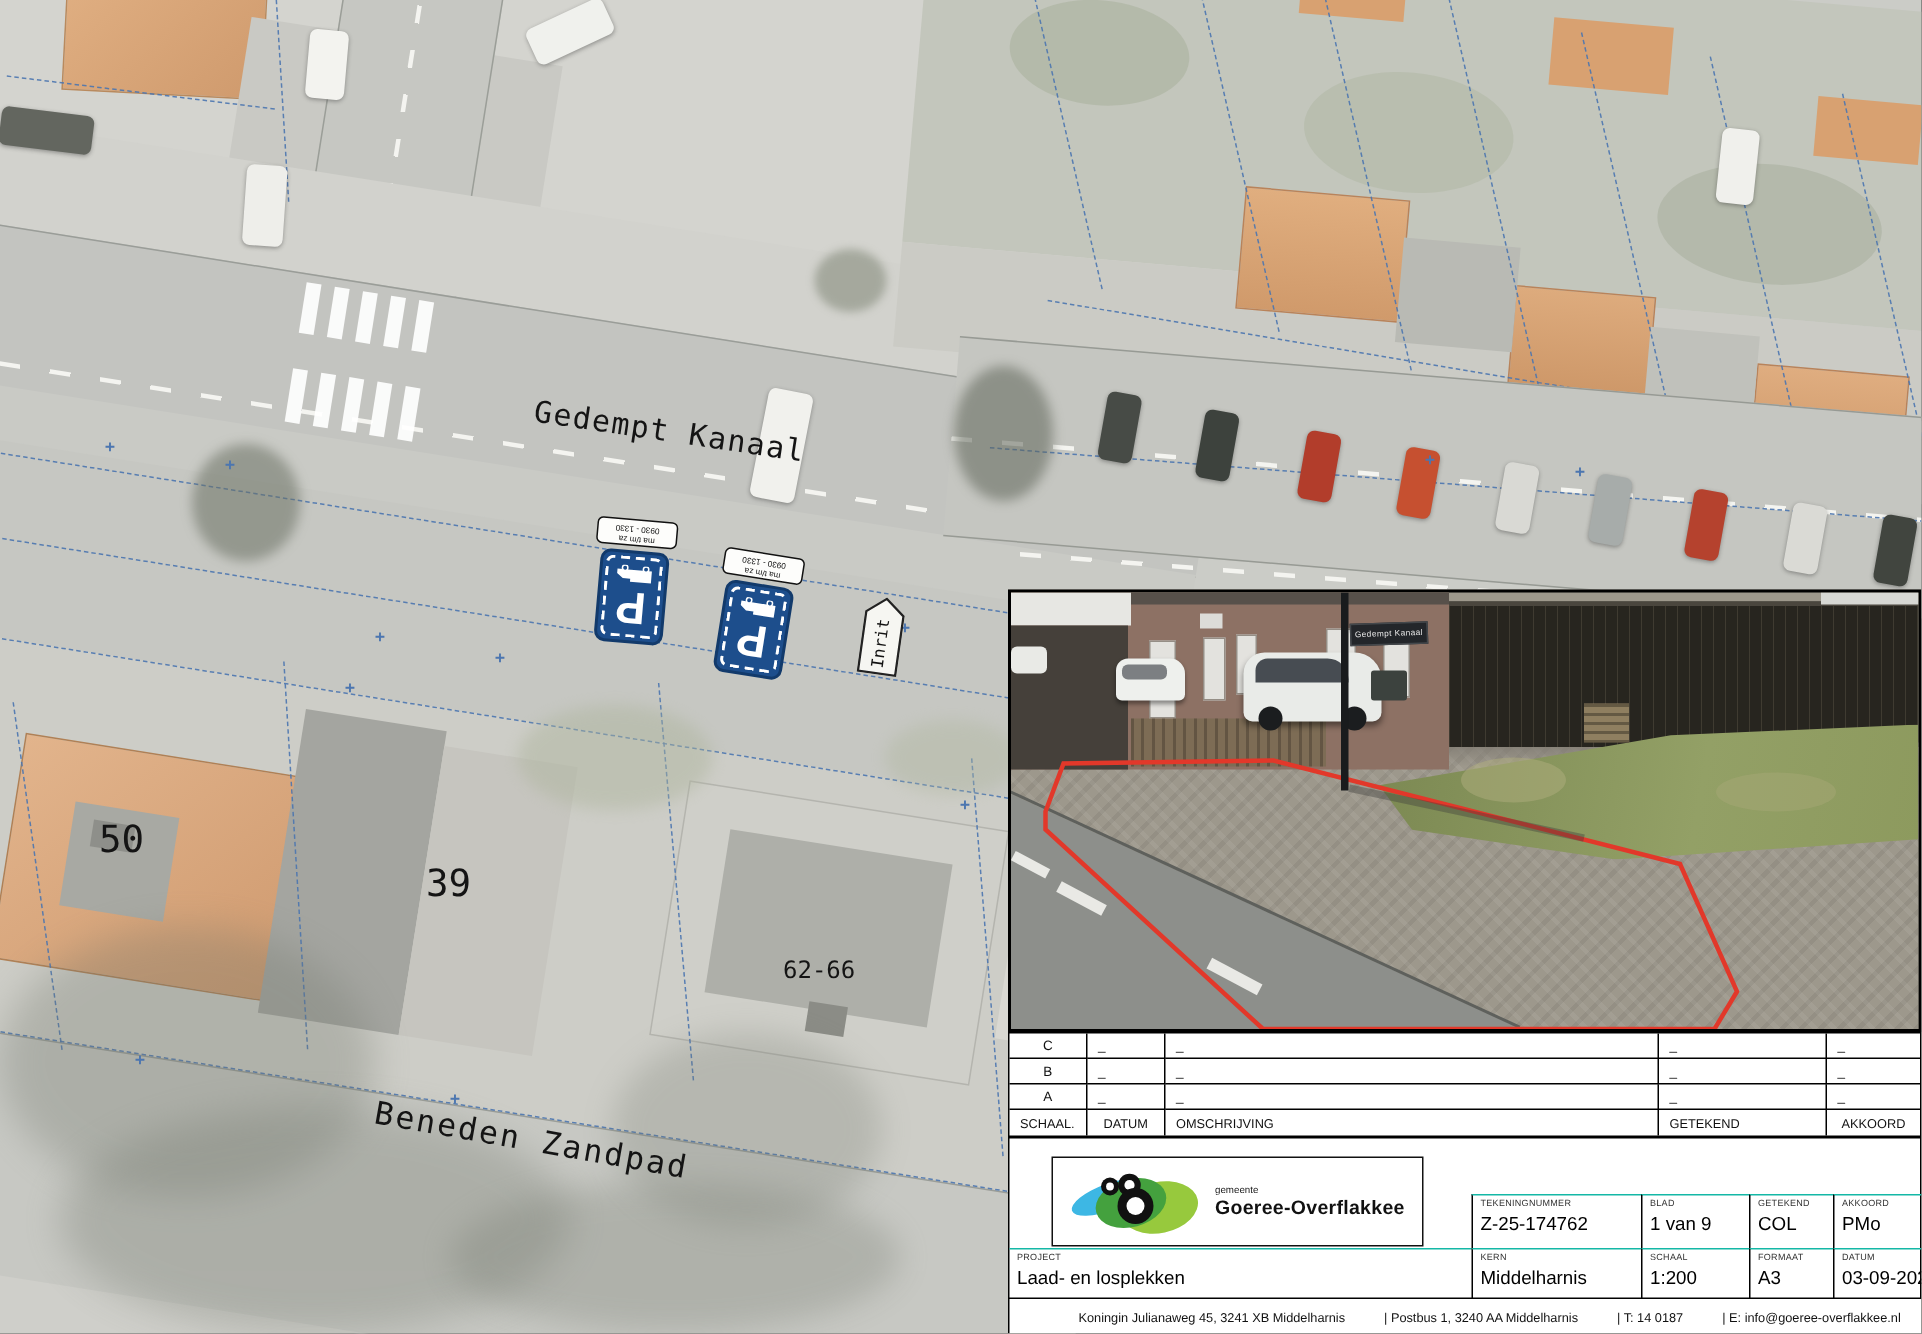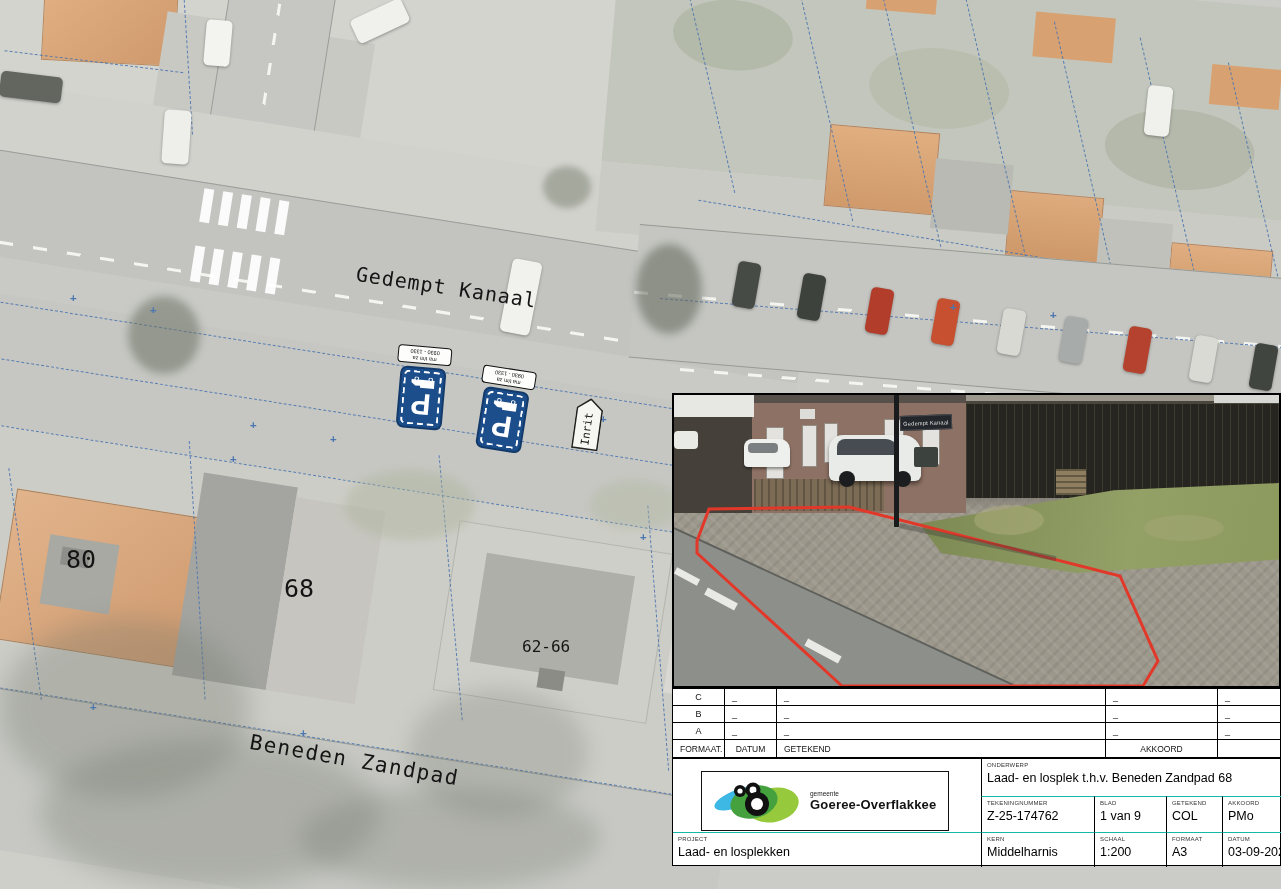--- a/index.html
+++ b/index.html
@@ -192,22 +192,22 @@
     <span class="tick" style="left:600px;top:412px;">+</span>
     <span class="tick" style="left:950px;top:300px;">+</span>
     <span class="tick" style="left:1050px;top:308px;">+</span>
     <span class="tick" style="left:230px;top:452px;">+</span>
     <span class="tick" style="left:90px;top:700px;">+</span>
     <span class="tick" style="left:300px;top:726px;">+</span>
     <span class="tick" style="left:640px;top:530px;">+</span>
 
     <div class="map-label" style="left:358px;top:262px;font-size:20px;letter-spacing:1px;transform:rotate(8.5deg);">Gedempt Kanaal</div>
     <div class="map-label" style="left:252px;top:730px;font-size:21px;letter-spacing:1.5px;transform:rotate(10deg);">Beneden Zandpad</div>
-    <div class="map-label" style="left:66px;top:545px;font-size:25px;">80</div>
-    <div class="map-label" style="left:284px;top:574px;font-size:25px;">68</div>
+    <div class="map-label" style="left:66px;top:545px;font-size:25px;">50</div>
+    <div class="map-label" style="left:284px;top:574px;font-size:25px;">39</div>
     <div class="map-label" style="left:522px;top:637px;font-size:16px;">62-66</div>
 
     <div class="psign" style="left:396px;top:346px;transform:rotate(185deg);">
       <div class="panel">
           <div class="inner"></div>
         <div class="pletter">P</div>
         <svg width="26" height="13" viewBox="0 0 26 13">
           <path fill="#fff" d="M1 2h14v8H1z M15 4h5l4 3v3h-9z"></path>
           <circle cx="5" cy="11" r="1.8" fill="#1d4e8c" stroke="#fff"></circle>
           <circle cx="19" cy="11" r="1.8" fill="#1d4e8c" stroke="#fff"></circle>
@@ -303,22 +303,23 @@
     <div class="c">B</div>
     <div>_</div>
     <div>_</div>
     <div>_</div>
     <div>_</div>
     <div class="c">A</div>
     <div>_</div>
     <div>_</div>
     <div>_</div>
     <div>_</div>
-    <div class="hdr">FORMAAT.</div>
+    <div class="hdr">SCHAAL.</div>
     <div class="hdr c">DATUM</div>
+    <div class="hdr">OMSCHRIJVING</div>
     <div class="hdr">GETEKEND</div>
     <div class="hdr c">AKKOORD</div>
   </div>
 
   <div id="title" class="paper">
 
     <div class="cell" style="left:0;top:0;width:308px;height:73px;border-left:none;border-top:none;">
       <div id="logo-box">
         <svg width="92" height="46" viewBox="0 0 92 46">
           <ellipse cx="30" cy="20" rx="27" ry="9" fill="#3db7e4" transform="rotate(-20 30 20)"></ellipse>
@@ -336,24 +337,20 @@
           <div style="font-size:13px;font-weight:bold;color:#111;letter-spacing:.2px;">Goeree-Overflakkee</div>
         </div>
       </div>
     </div>
 
     <div class="cell" style="left:0;top:73px;width:308px;height:35px;border-left:none;">
       <div class="lab">PROJECT</div>
       <div class="val">Laad- en losplekken</div>
     </div>
 
-    <div class="cell" style="left:308px;top:0;width:301px;height:37px;border-top:none;">
-      <div class="lab">ONDERWERP</div>
-      <div class="val">Laad- en losplek t.h.v. Beneden Zandpad 68</div>
-    </div>
 
     <div class="cell" style="left:308px;top:37px;width:113px;height:36px;">
       <div class="lab">TEKENINGNUMMER</div>
       <div class="val">Z-25-174762</div>
     </div>
     <div class="cell" style="left:421px;top:37px;width:72px;height:36px;">
       <div class="lab">BLAD</div>
       <div class="val">1 van 9</div>
     </div>
     <div class="cell" style="left:493px;top:37px;width:56px;height:36px;">
@@ -376,14 +373,20 @@
     <div class="cell" style="left:493px;top:73px;width:56px;height:35px;">
       <div class="lab">FORMAAT</div>
       <div class="val">A3</div>
     </div>
     <div class="cell" style="left:549px;top:73px;width:60px;height:35px;">
       <div class="lab">DATUM</div>
       <div class="val">03-09-2025</div>
     </div>
   </div>
 
+  <div id="footer">
+    <span>Koningin Julianaweg 45, 3241 XB Middelharnis</span>
+    <span>| Postbus 1, 3240 AA Middelharnis</span>
+    <span>| T: 14 0187</span>
+    <span>| E: info@goeree-overflakkee.nl</span>
+  </div>
 
 </div>
 
 </body></html>

